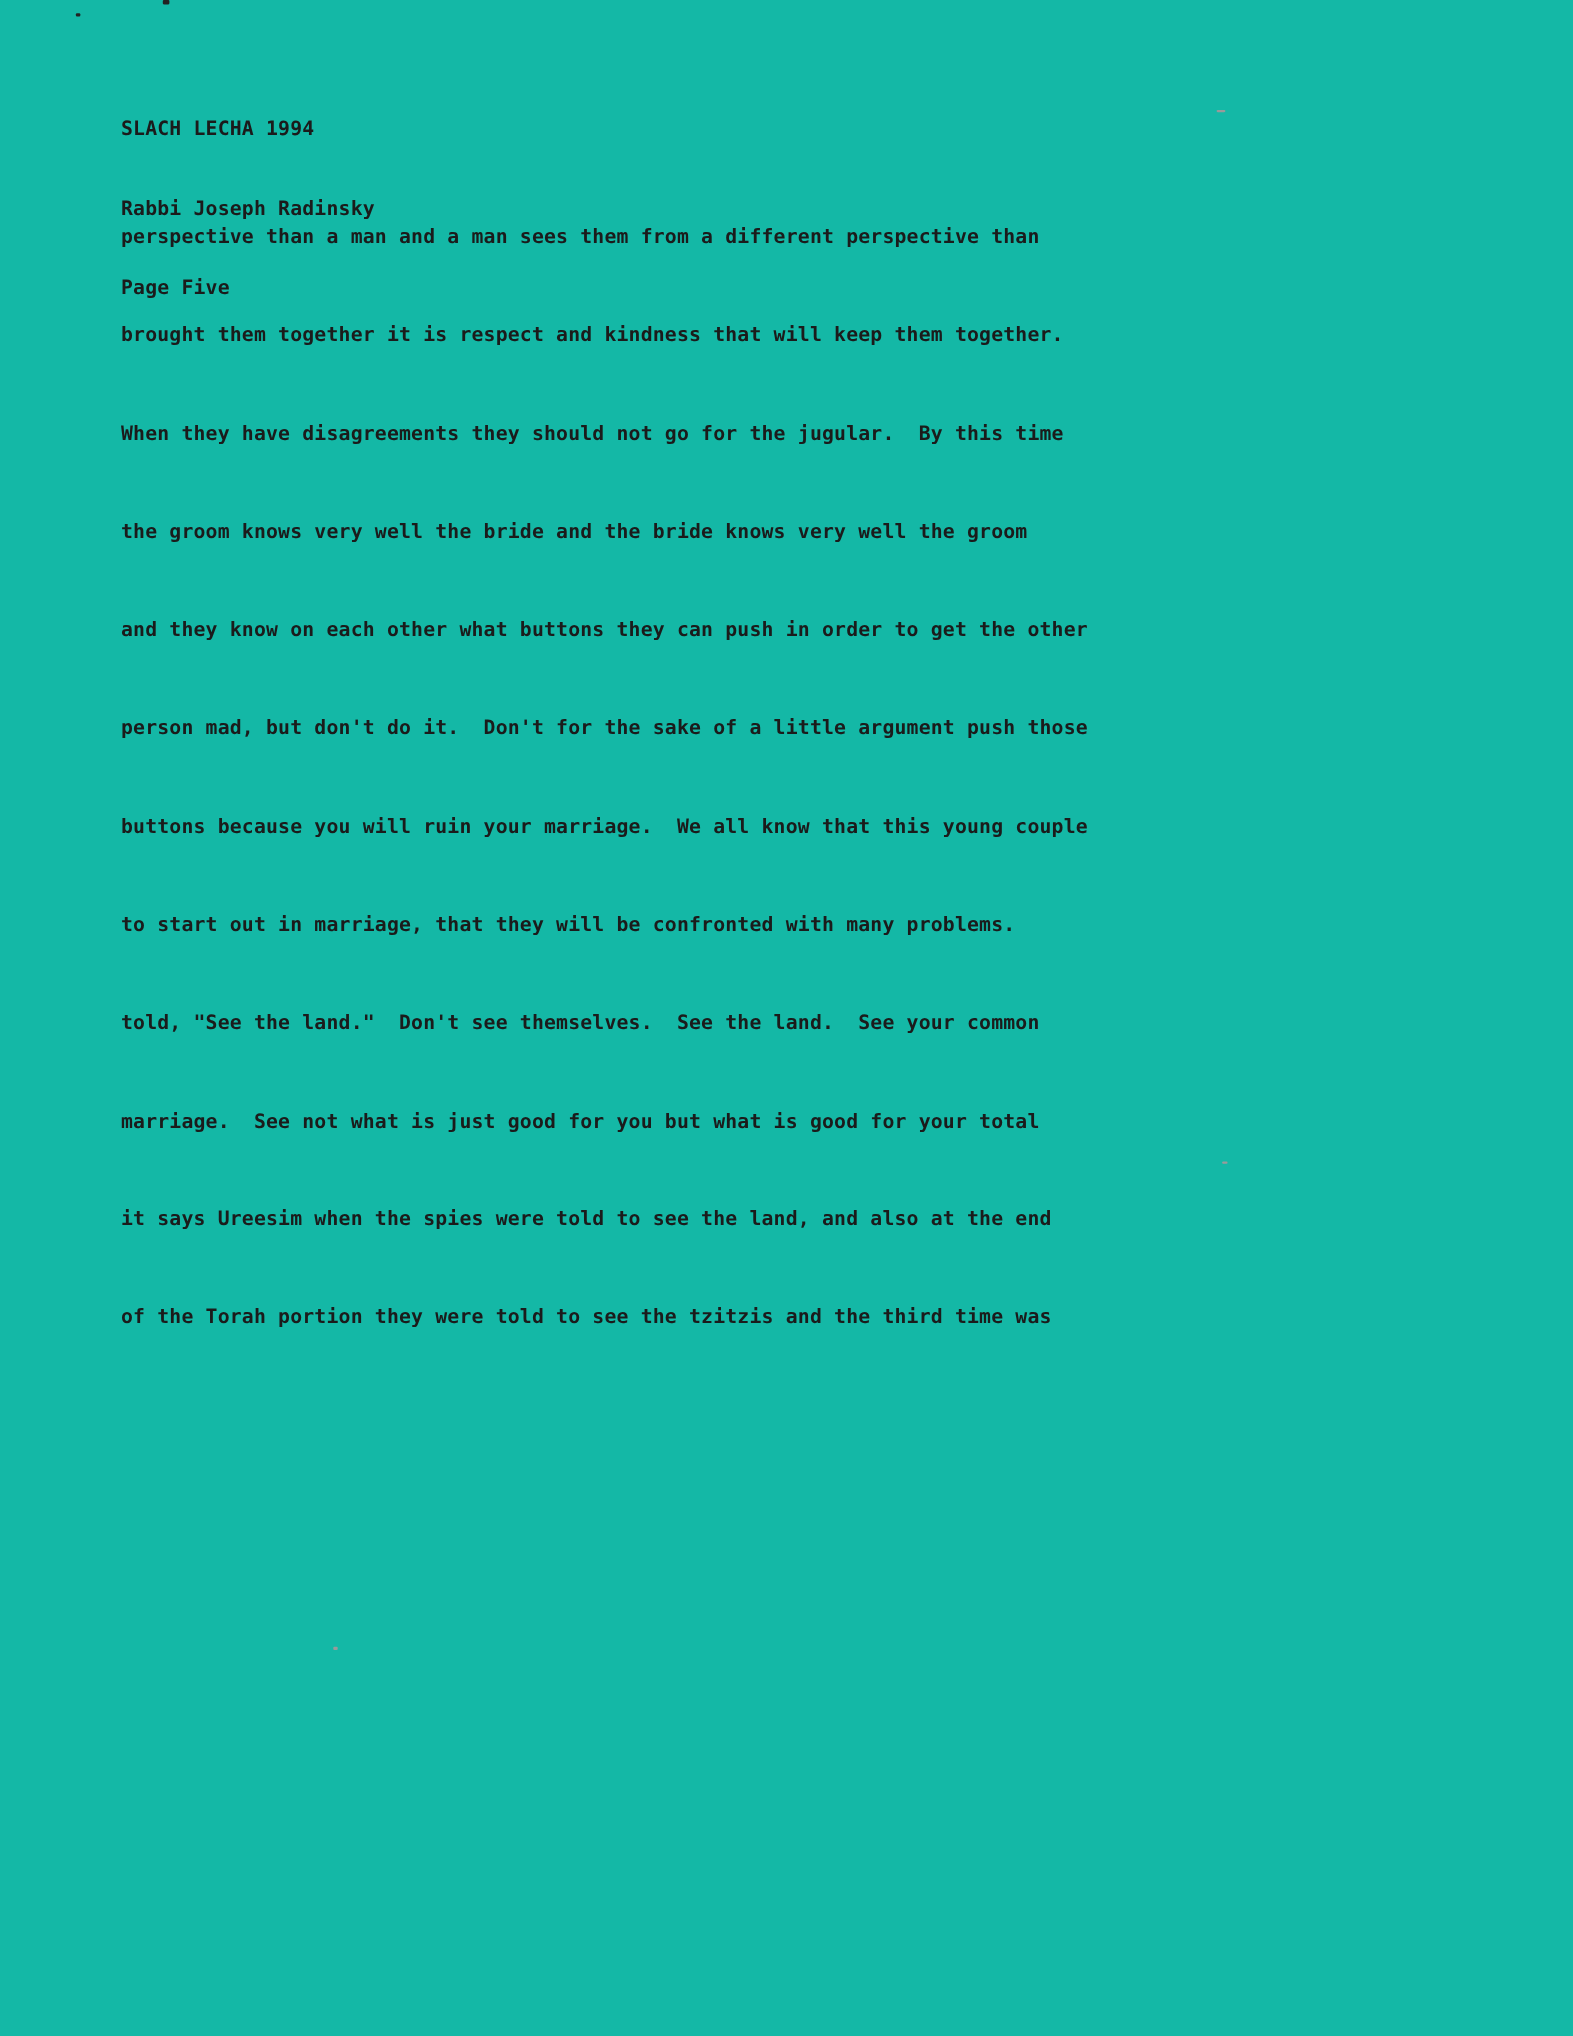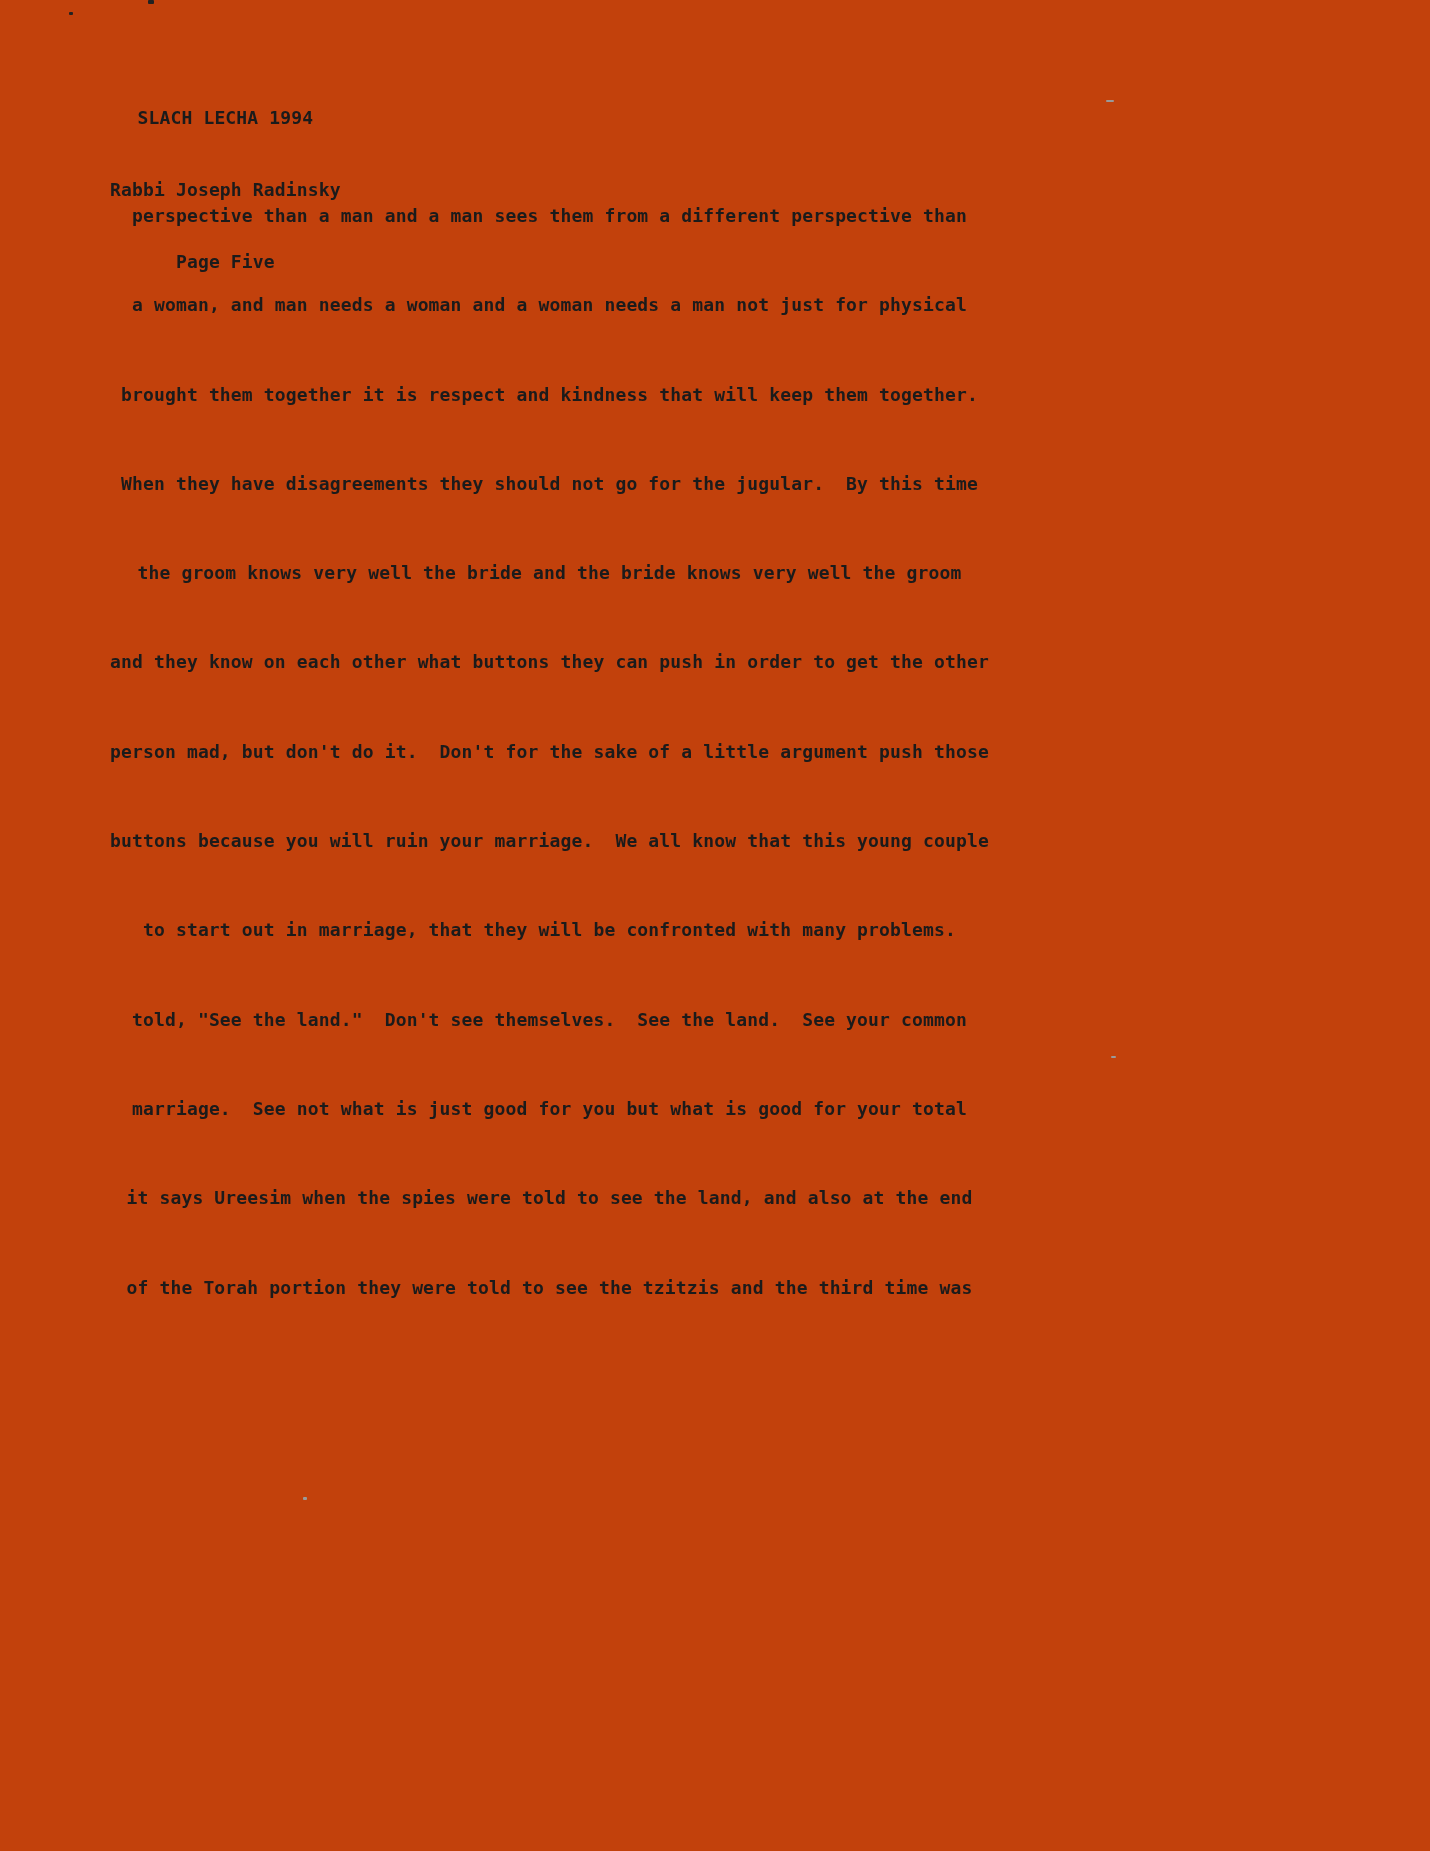--- a/index.html
+++ b/index.html
@@ -4,25 +4,24 @@
 <style>
   html, body {
     margin: 0;
     padding: 0;
     background: #e8e8e8;
   }
   .page {
     position: relative;
     width: 1430px;
     height: 1851px;
-    background: #c2410c;
+    background: #14b8a6;
     overflow: hidden;
     font-family: "DejaVu Sans Mono", "Liberation Mono", monospace;
     color: #1b1b1b;
-    text-align: center;
   }
   .header {
     position: absolute;
     left: 110px;
     top: 58px;
     font-size: 18px;
     font-weight: bold;
     letter-spacing: 0.15px;
     line-height: 24px;
     white-space: pre;
@@ -60,21 +59,20 @@
   <div class="speck light" style="left:303px; top:1497px; width:4px; height:3px;"></div>
 
   <div class="header">
     <div>SLACH LECHA 1994</div>
     <div>Rabbi Joseph Radinsky</div>
     <div>Page Five</div>
   </div>
 
   <div class="body-text">
     <p class="line">perspective than a man and a man sees them from a different perspective than</p>
-    <p class="line">a woman, and man needs a woman and a woman needs a man not just for physical</p>
     <p class="line">brought them together it is respect and kindness that will keep them together.</p>
     <p class="line">When they have disagreements they should not go for the jugular.  By this time</p>
     <p class="line">the groom knows very well the bride and the bride knows very well the groom</p>
     <p class="line">and they know on each other what buttons they can push in order to get the other</p>
     <p class="line">person mad, but don't do it.  Don't for the sake of a little argument push those</p>
     <p class="line">buttons because you will ruin your marriage.  We all know that this young couple</p>
     <p class="line">to start out in marriage, that they will be confronted with many problems.</p>
     <p class="line">told, "See the land."  Don't see themselves.  See the land.  See your common</p>
     <p class="line">marriage.  See not what is just good for you but what is good for your total</p>
     <p class="line">it says Ureesim when the spies were told to see the land, and also at the end</p>

